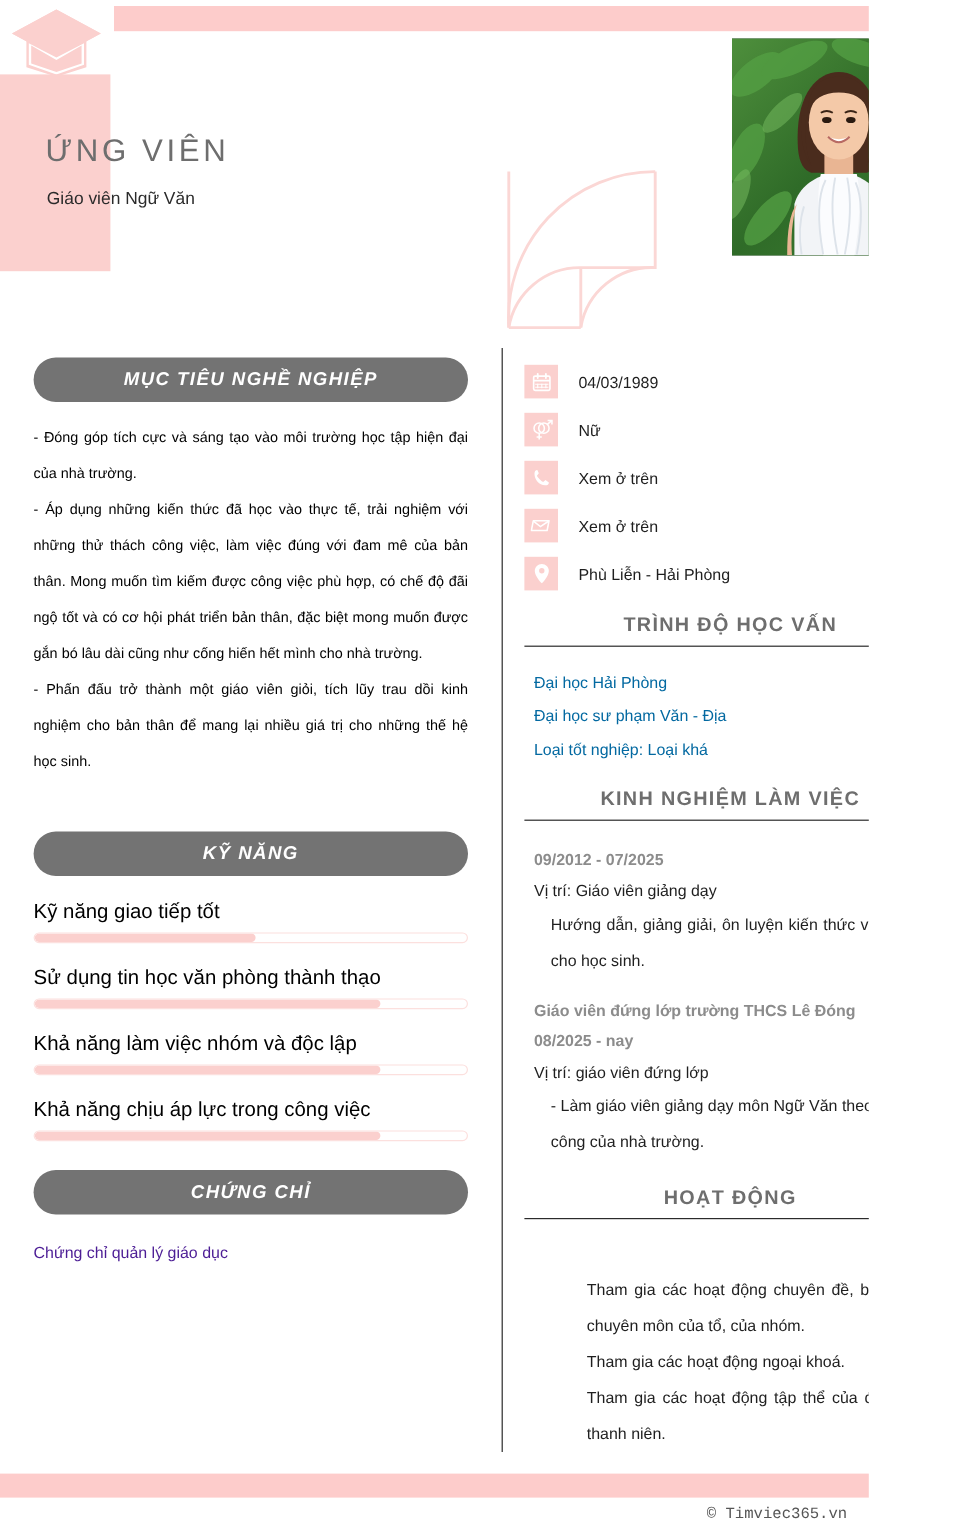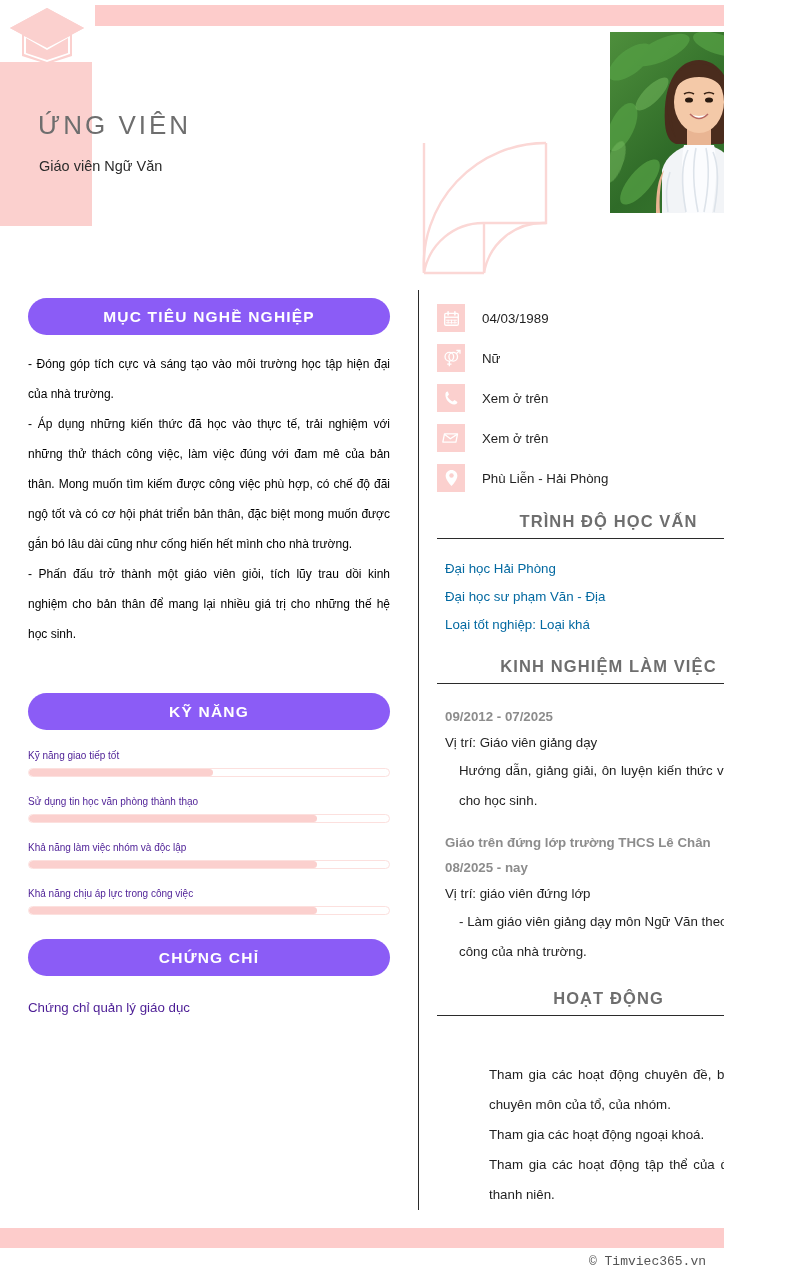--- a/index.html
+++ b/index.html
@@ -81,42 +81,43 @@
   }
   .col-right {
     position: absolute;
     left: 437px; top: 298px;
     width: 343px;
   }
 
   
   .pill {
     height: 37px;
-    background: #8b5cf6;
+    background: #737373;
     border-radius: 19px;
     display: flex;
     align-items: center;
     justify-content: center;
     color: #ffffff;
     font-size: 15.5px;
     font-weight: bold;
     letter-spacing: 1.2px;
+    font-style: italic;
   }
   .body-text {
     font-size: 12px;
     color: #000000;
     line-height: 30px;
     text-align: justify;
   }
   .body-text p { margin: 0; }
 
   
   .skill-label {
-    font-size: 10px;
-    color: #4c1d95;
+    font-size: 17px;
+    color: #000000;
     margin-bottom: 7px;
   }
   .skill-track {
     height: 9px;
     border-radius: 5px;
     background: #ffffff;
     border: 1px solid #fce0de;
     overflow: hidden;
     position: relative;
   }
@@ -441,21 +442,21 @@
 
     <div style="margin-top:20px; padding-left:8px;">
 
       <div>
         <div class="job-date">09/2012 - 07/2025</div>
         <div class="job-pos">Vị trí: Giáo viên giảng dạy</div>
         <div class="job-desc">Hướng dẫn, giảng giải, ôn luyện kiến thức và kĩ năng cho học sinh.</div>
       </div>
 
       <div style="margin-top:14px;">
-        <div class="job-title">Giáo trên đứng lớp trường THCS Lê Chân</div>
+        <div class="job-title">Giáo viên đứng lớp trường THCS Lê Đóng</div>
         <div class="job-date">08/2025 - nay</div>
         <div class="job-pos">Vị trí: giáo viên đứng lớp</div>
         <div class="job-desc">- Làm giáo viên giảng dạy môn Ngữ Văn theo sự phân công của nhà trường.</div>
       </div>
 
     </div>
 
     <div class="sec-head" style="margin-top:22px;">HOẠT ĐỘNG</div>
 
     <div class="act-text" style="margin-top:44px; padding-left:8px;">

